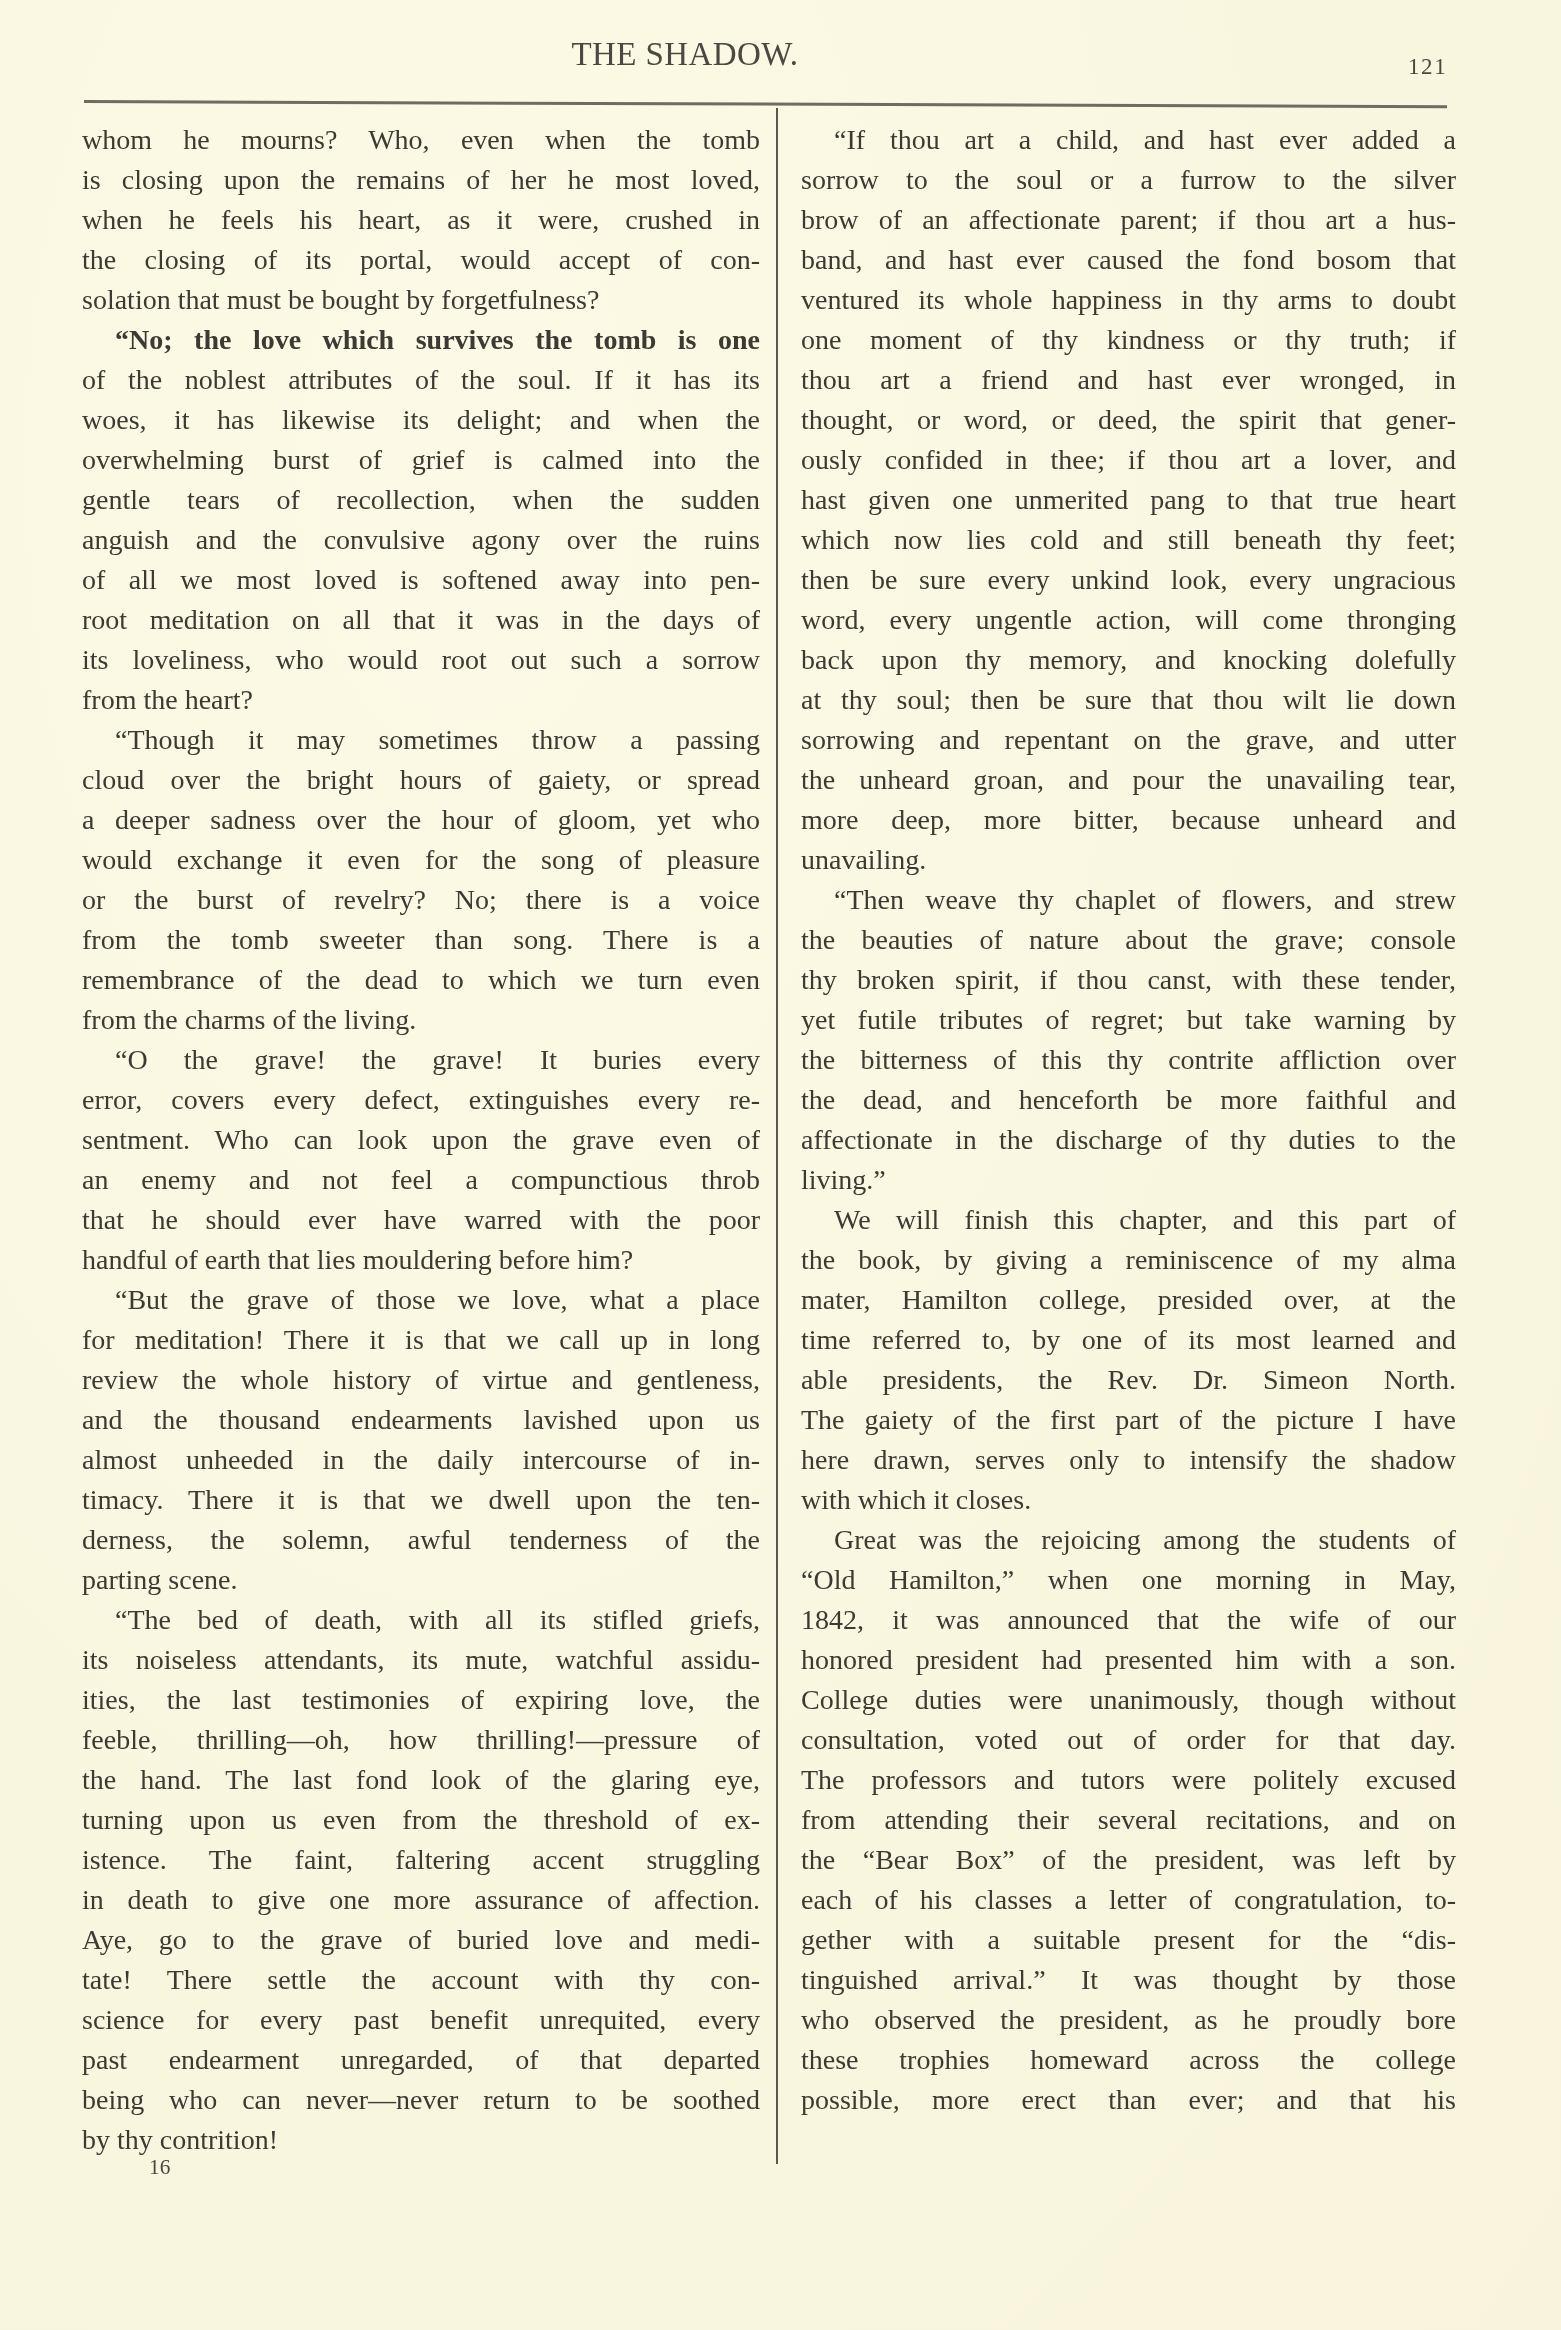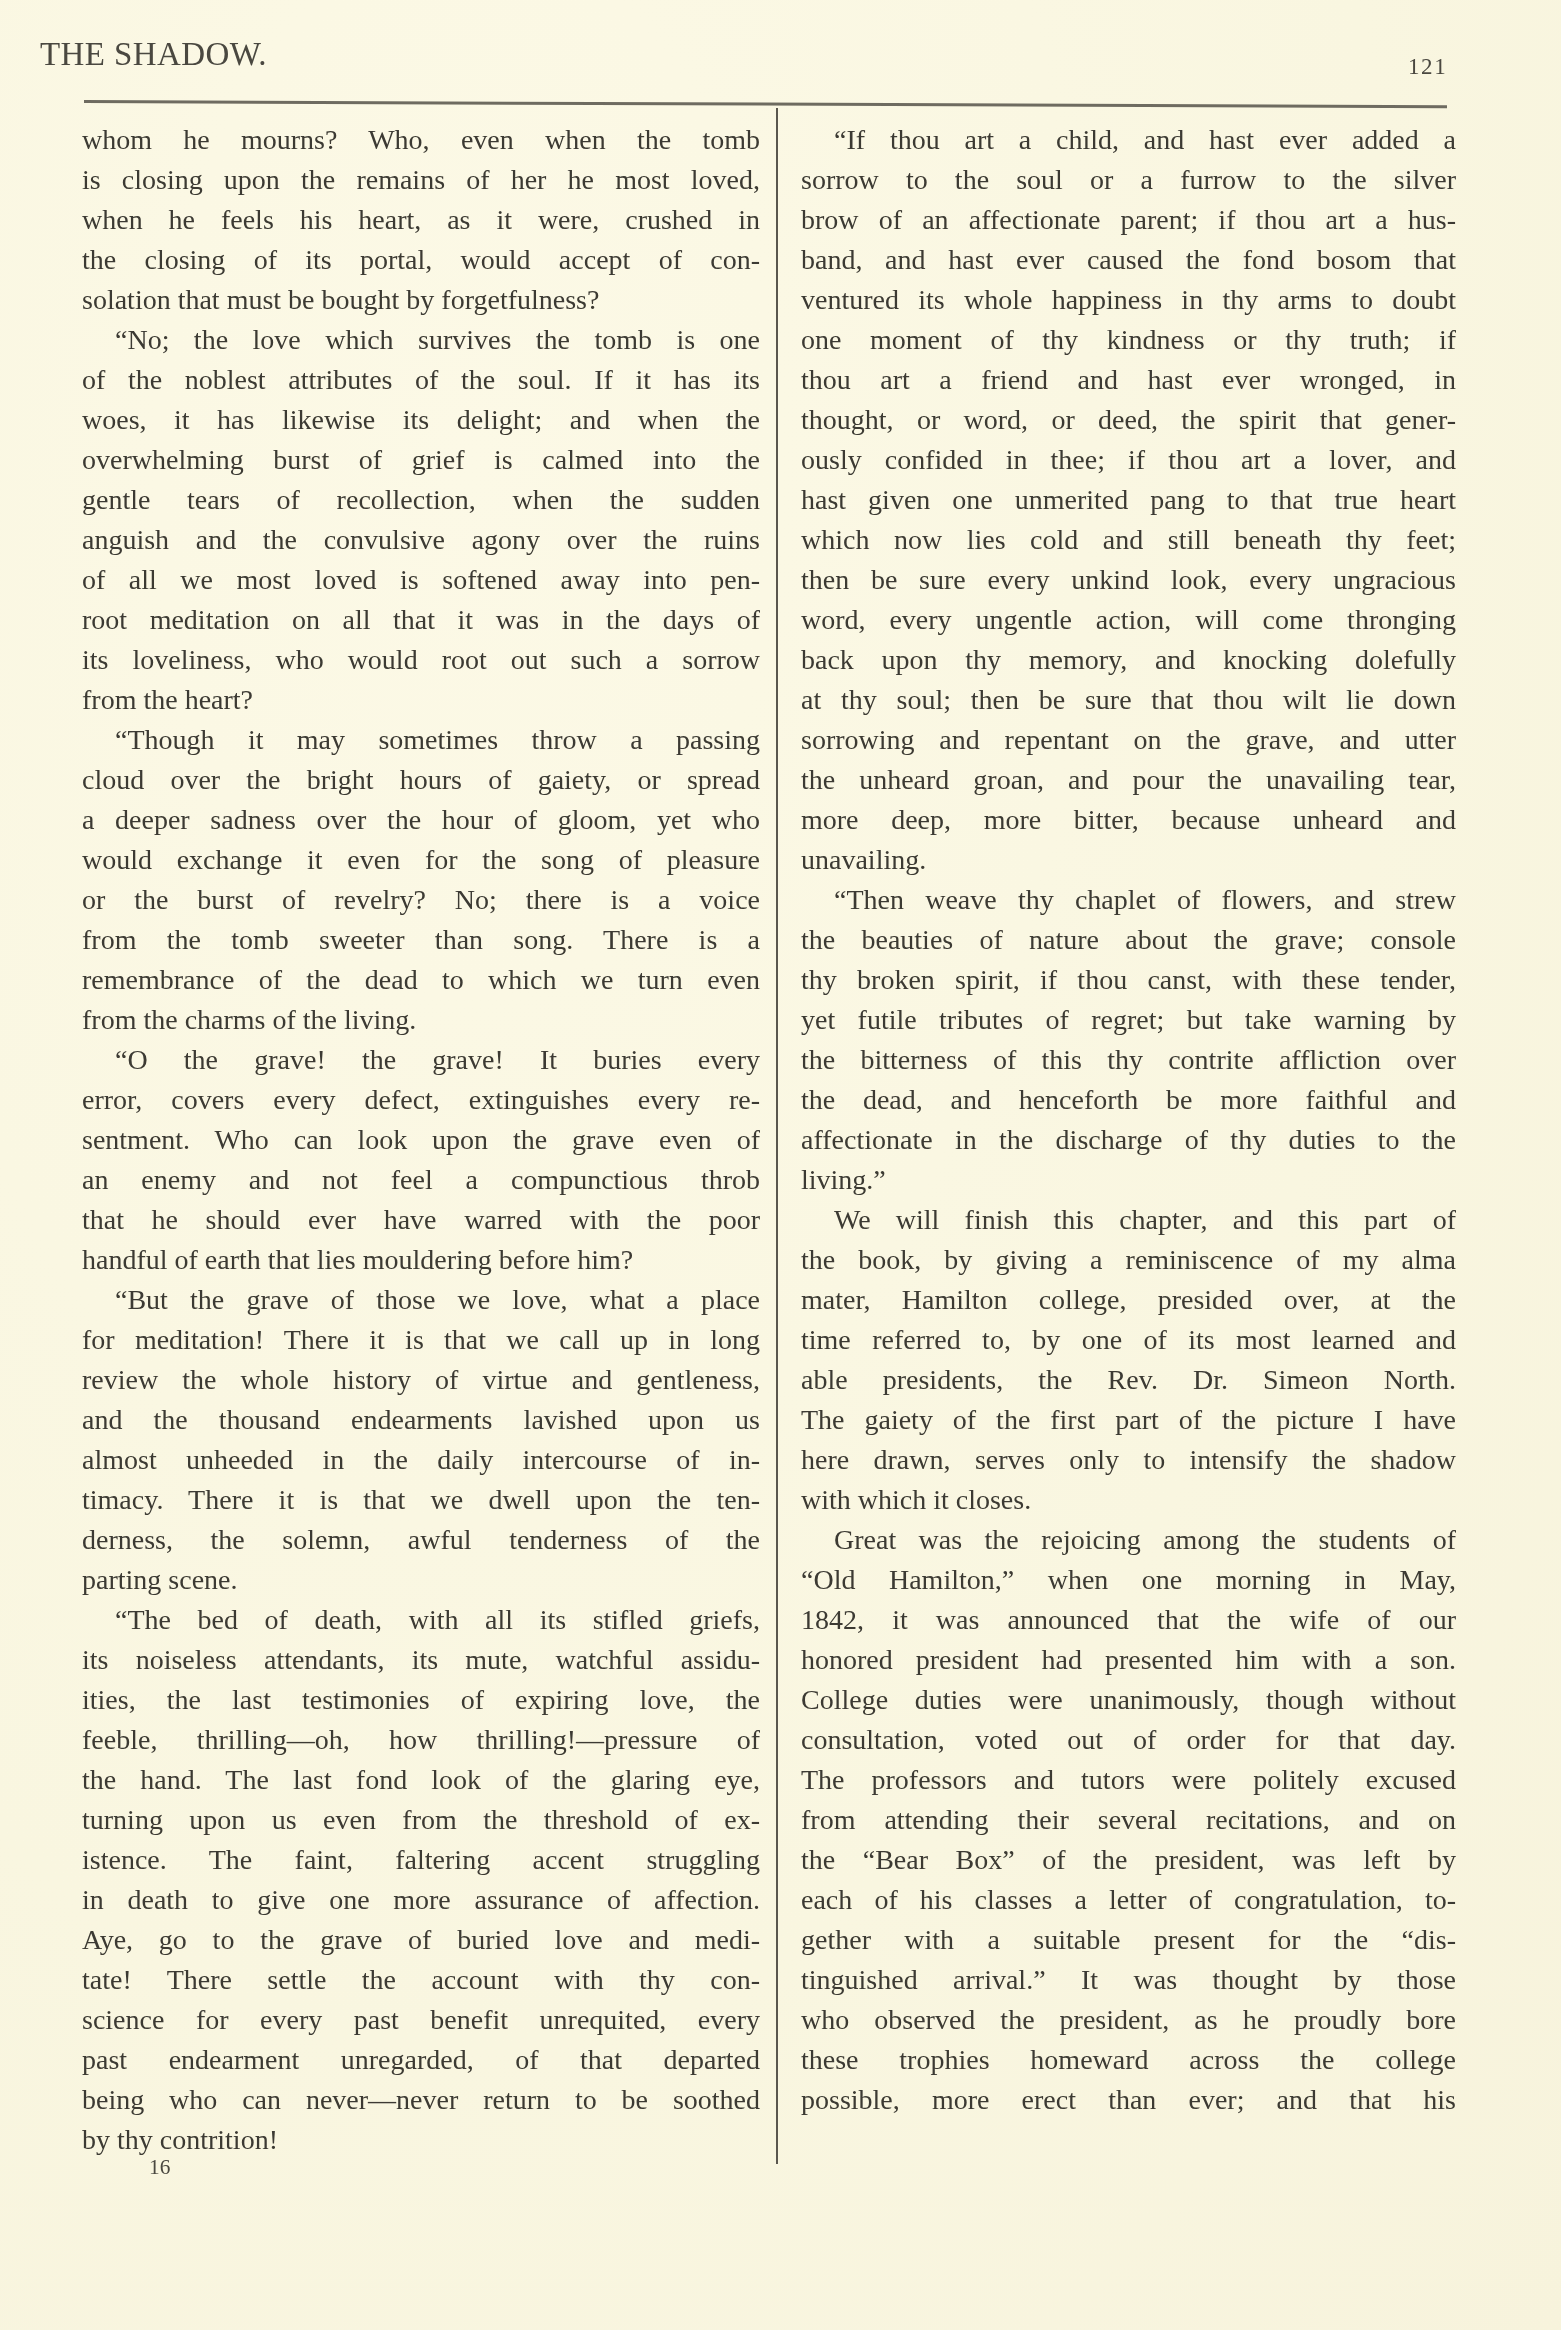--- a/index.html
+++ b/index.html
@@ -6,23 +6,22 @@
     body {
       width: 1562px; height: 2330px;
       background: #fbf8e4;
       background-image: radial-gradient(ellipse at 30% 20%, #fcf9e6 0%, #f9f6e0 60%, #f7f3dc 100%);
       position: relative; overflow: hidden;
       color: #3c3a33;
       font-family: "Liberation Serif", "DejaVu Serif", serif;
     }
     .running-head {
       position: absolute; top: 36px; left: 0; width: 1370px;
-      text-align: left; font-size: 33px; letter-spacing: 0.4px;
+      text-align: center; font-size: 33px; letter-spacing: 0.4px;
       color: #4a4840;
-      padding-left: 40px;
     }
     .page-number {
       position: absolute; top: 54px; left: 1408px;
       font-size: 23px; letter-spacing: 1.6px; color: #4a4840;
     }
     .head-rule {
       position: absolute; top: 100px; left: 84px; width: 1363px; height: 2.5px;
       background: #6e6b60; transform: rotate(0.22deg); transform-origin: left center;
     }
     .col-rule {
@@ -53,21 +52,21 @@
 <div class="page-number">121</div>
 <div class="head-rule"></div>
 <div class="col-rule"></div>
 
 <div class="column col-left" id="col-left">
     <span class="line" style="white-space: normal; overflow: hidden;">whom he mourns?  Who, even when the tomb</span>
     <span class="line" style="white-space: normal; overflow: hidden;">is closing upon the remains of her he most loved,</span>
     <span class="line" style="white-space: normal; overflow: hidden;">when he feels his heart, as it were, crushed in</span>
     <span class="line" style="white-space: normal; overflow: hidden;">the closing of its portal, would accept of con-</span>
     <span class="line last" style="white-space: normal; overflow: hidden;">solation that must be bought by forgetfulness?</span>
-    <span class="line indent" style="white-space: normal; overflow: hidden;">“No; the love which survives the tomb is one</span>
+    <span class="line indent" style="white-space: normal; overflow: hidden; font-weight: bold;">“No; the love which survives the tomb is one</span>
     <span class="line" style="white-space: normal; overflow: hidden;">of the noblest attributes of the soul.  If it has its</span>
     <span class="line" style="white-space: normal; overflow: hidden;">woes, it has likewise its delight; and when the</span>
     <span class="line" style="white-space: normal; overflow: hidden;">overwhelming burst of grief is calmed into the</span>
     <span class="line" style="white-space: normal; overflow: hidden;">gentle tears of recollection, when the sudden</span>
     <span class="line" style="white-space: normal; overflow: hidden;">anguish and the convulsive agony over the ruins</span>
     <span class="line" style="white-space: normal; overflow: hidden;">of all we most loved is softened away into pen-</span>
     <span class="line" style="white-space: normal; overflow: hidden;">root meditation on all that it was in the days of</span>
     <span class="line" style="white-space: normal; overflow: hidden;">its loveliness, who would root out such a sorrow</span>
     <span class="line last" style="white-space: normal; overflow: hidden;">from the heart?</span>
     <span class="line indent" style="white-space: normal; overflow: hidden;">“Though it may sometimes throw a passing</span>

